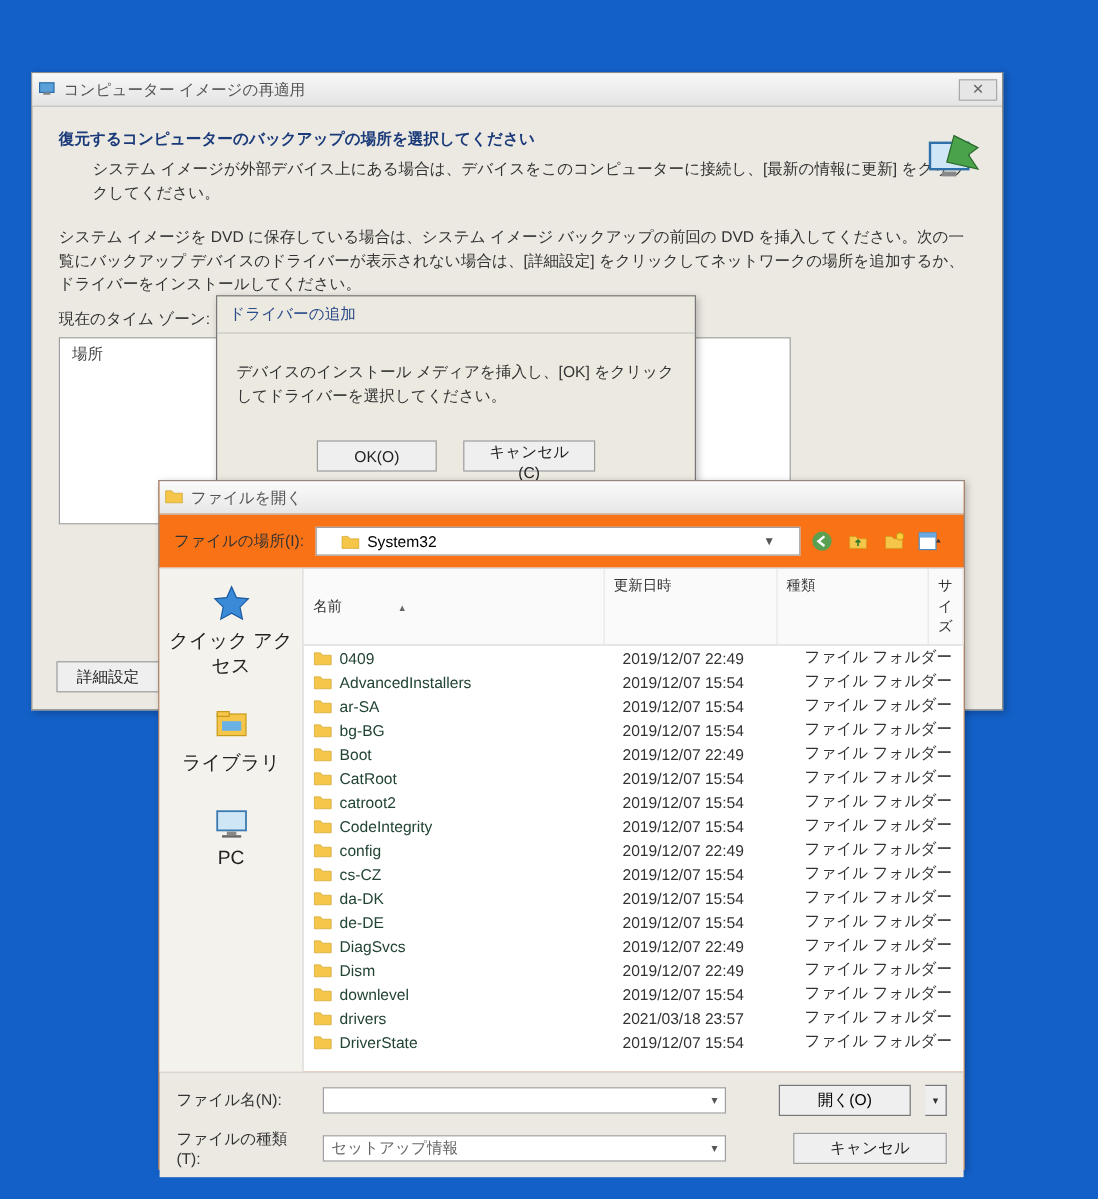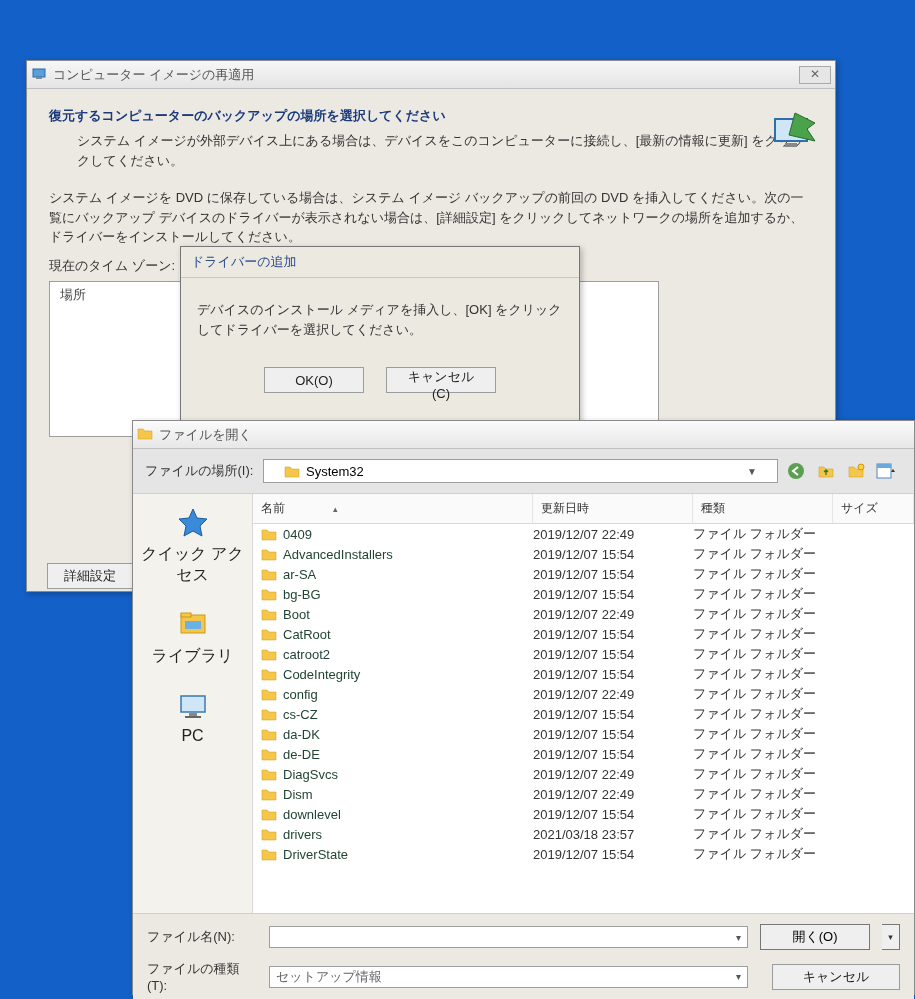--- a/index.html
+++ b/index.html
@@ -62,21 +62,21 @@
     width: 610px;
     padding: 4px 10px;
     color: #444;
   }
   .reimage-icon {
     position: absolute;
     right: 18px; top: 50px;
     width: 48px; height: 48px;
     display:flex; align-items:center; justify-content:center;
   }
-  .btnrow { position:absolute; bottom:2px; left:20px; }
+  .btnrow { position:absolute; bottom:14px; left:20px; }
   .winbtn {
     height: 26px;
     padding: 0 16px;
     background: #efefef;
     border: 1px solid #9c9c9c;
     color: #222;
     font-size: 13px;
   }
 
   
@@ -91,23 +91,23 @@
     color: #2a4a8a;
     border-bottom: 1px solid #c7c7c7;
   }
   #adddrv .msg { padding: 22px 16px 0; color: #333; line-height: 1.5; }
   #adddrv .btns {
     display: flex; gap: 22px; justify-content: center; margin-top: 28px;
   }
 
   
   #fileopen {
-    top: 420px; left: 132px; width: 783px; height: 575px;
+    top: 400px; left: 132px; width: 672px; height: 575px;
     z-index: 10;
-    background: #e5e5e5;
+    background: #f97316;
   }
   #fileopen .titlebar { background: linear-gradient(#fbfbfb,#e7e7e7); }
   .locrow {
     display: flex; align-items: center; gap: 8px;
     padding: 10px 12px;
   }
   .combo {
     flex: 1;
     height: 24px;
     border: 1px solid #9e9e9e;
@@ -167,21 +167,21 @@
   }
   .txtlbl { color:#333; font-size:13px; text-align:left; }
   .txtinput {
     height: 22px; border:1px solid #9e9e9e; background:#fff; width: 100%;
     display:flex; align-items:center; padding:0 6px;
   }
   .txtinput .chev { margin-left:auto; color:#555; font-size:10px; }
   .openmain {
     height: 26px; width: 110px;
     background: #efefef; border:1px solid #777; position:relative;
-    display:flex; align-items:center; justify-content:center;
+    display:flex; align-items:center; justify-content:center;margin-left:32px;
   }
   .opensplit { width:18px; border:1px solid #777; border-left:none; height:26px; background:#efefef;
     display:flex; align-items:center; justify-content:center; font-size:9px; color:#333;}
   .cancelbtn { grid-column: 3 / span 2; justify-self:end; }
 
   .folder-svg { fill:#f6c64a; stroke:#c79a1b; stroke-width:0.5; }
 </style>
 </head>
 <body>
 

